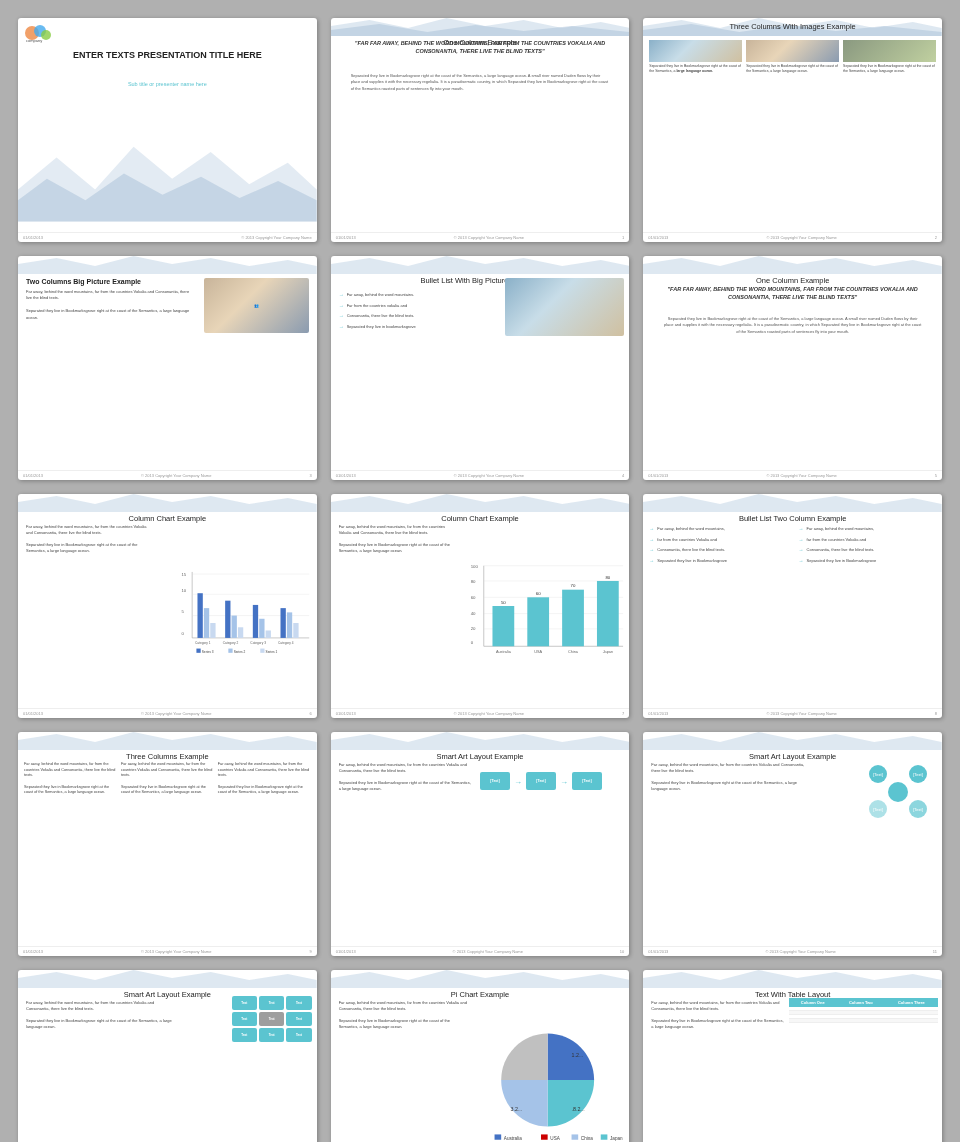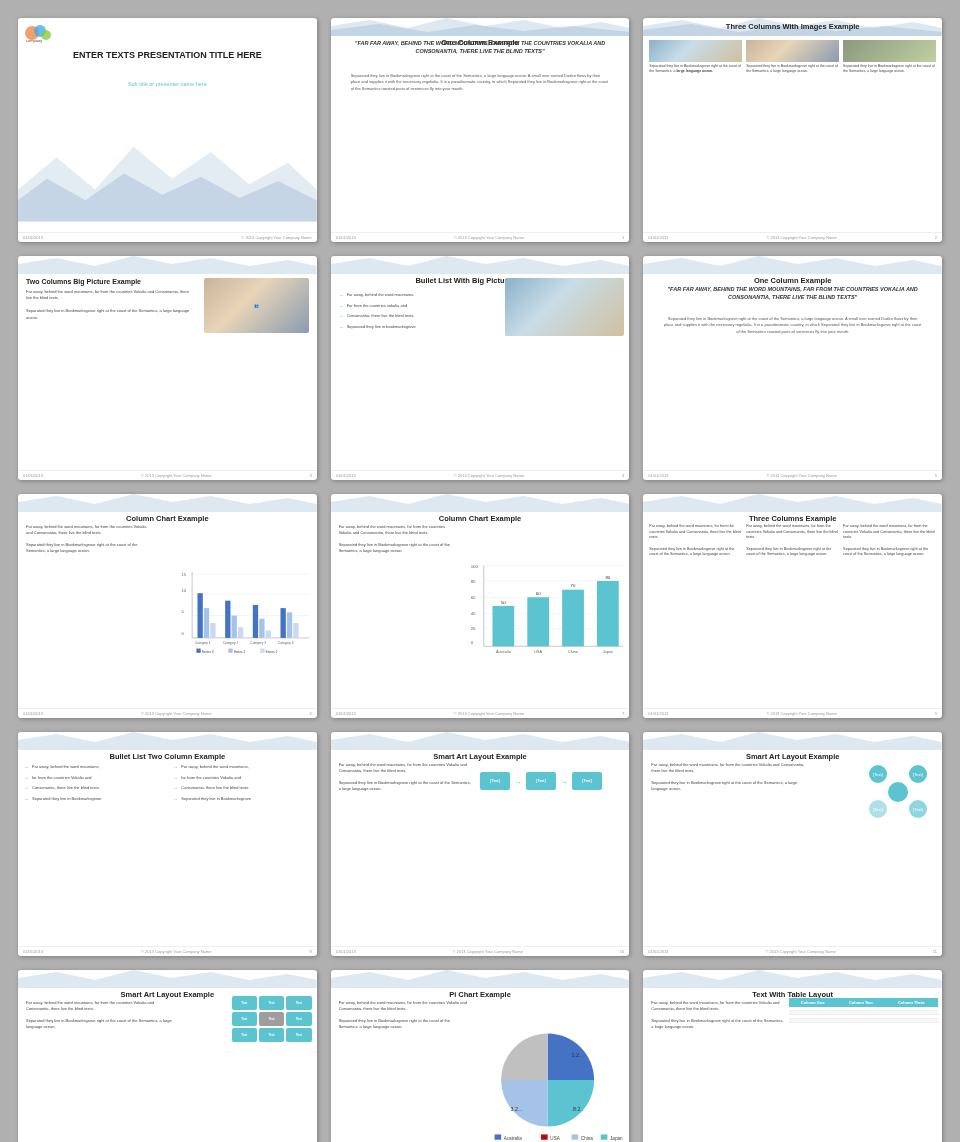--- a/index.html
+++ b/index.html
@@ -70,21 +70,21 @@
       bottom: 10px; left: 0; right: 0;
       height: 40%;
     }
 
     
     .slide-title {
       position: absolute;
       top: 6px; left: 0; right: 0;
       text-align: center;
       font-size: 7.5px;
-      font-weight: bold;
+      font-weight: normal;
       color: #222;
     }
 
     
     .top-deco {
       position: absolute;
       top: 0; left: 0; right: 0;
       height: 18px;
       overflow: hidden;
     }
@@ -510,83 +510,83 @@
     </div>
   </div>
 
   <div class="slide">
     <div class="slide-content">
       <div class="top-deco">
         <svg viewBox="0 0 310 18" width="100%" height="100%" preserveAspectRatio="none">
           <polygon points="0,18 0,8 40,2 80,10 120,0 160,8 200,2 240,10 280,4 310,10 310,18" fill="#c8d8e8" opacity="0.6"></polygon>
         </svg>
       </div>
+      <div class="slide-title" style="top:20px">Bullet List Two Column Example</div>
+      <div style="position:absolute;top:32px;left:6px;width:46%;font-size:4px;color:#444;">
+        <div class="bullet-item">
+            <span class="bullet-arrow">→</span>
+            <span>Far away, behind the word mountains,</span>
+          </div>
+        <div class="bullet-item">
+            <span class="bullet-arrow">→</span>
+            <span>far from the countries Vokalia and</span>
+          </div>
+        <div class="bullet-item">
+            <span class="bullet-arrow">→</span>
+            <span>Consonantia, there live the blind texts.</span>
+          </div>
+        <div class="bullet-item">
+            <span class="bullet-arrow">→</span>
+            <span>Separated they live in Bookmarksgrove</span>
+          </div>
+      </div>
+      <div style="position:absolute;top:32px;right:6px;width:46%;font-size:4px;color:#444;">
+        <div class="bullet-item">
+            <span class="bullet-arrow">→</span>
+            <span>Far away, behind the word mountains,</span>
+          </div>
+        <div class="bullet-item">
+            <span class="bullet-arrow">→</span>
+            <span>far from the countries Vokalia and</span>
+          </div>
+        <div class="bullet-item">
+            <span class="bullet-arrow">→</span>
+            <span>Consonantia, there live the blind texts.</span>
+          </div>
+        <div class="bullet-item">
+            <span class="bullet-arrow">→</span>
+            <span>Separated they live in Bookmarksgrove</span>
+          </div>
+      </div>
+    </div>
+    <div class="slide-footer">
+      <span>01/01/2013</span>
+      <span>© 2013 Copyright Your Company Name</span>
+      <span>8</span>
+    </div>
+  </div>
+
+  <div class="slide">
+    <div class="slide-content">
+      <div class="top-deco">
+        <svg viewBox="0 0 310 18" width="100%" height="100%" preserveAspectRatio="none">
+          <polygon points="0,18 0,8 40,2 80,10 120,0 160,8 200,2 240,10 280,4 310,10 310,18" fill="#c8d8e8" opacity="0.6"></polygon>
+        </svg>
+      </div>
       <div class="slide-title" style="top:20px">Three Columns Example</div>
       <div style="position:absolute;top:30px;left:6px;right:6px;display:flex;gap:4px;">
         <div style="flex:1;font-size:3.8px;color:#444;line-height:1.5;">Far away, behind the word mountains, far from the countries Vokalia and Consonantia, there live the blind texts.<br><br>Separated they live in Bookmarksgrove right at the coast of the Semantics, a large language ocean.</div>
         <div style="flex:1;font-size:3.8px;color:#444;line-height:1.5;">Far away, behind the word mountains, far from the countries Vokalia and Consonantia, there live the blind texts.<br><br>Separated they live in Bookmarksgrove right at the coast of the Semantics, a large language ocean.</div>
         <div style="flex:1;font-size:3.8px;color:#444;line-height:1.5;">Far away, behind the word mountains, far from the countries Vokalia and Consonantia, there live the blind texts.<br><br>Separated they live in Bookmarksgrove right at the coast of the Semantics, a large language ocean.</div>
       </div>
     </div>
     <div class="slide-footer">
       <span>01/01/2013</span>
       <span>© 2013 Copyright Your Company Name</span>
       <span>9</span>
-    </div>
-  </div>
-
-  <div class="slide">
-    <div class="slide-content">
-      <div class="top-deco">
-        <svg viewBox="0 0 310 18" width="100%" height="100%" preserveAspectRatio="none">
-          <polygon points="0,18 0,8 40,2 80,10 120,0 160,8 200,2 240,10 280,4 310,10 310,18" fill="#c8d8e8" opacity="0.6"></polygon>
-        </svg>
-      </div>
-      <div class="slide-title" style="top:20px">Bullet List Two Column Example</div>
-      <div style="position:absolute;top:32px;left:6px;width:46%;font-size:4px;color:#444;">
-        <div class="bullet-item">
-            <span class="bullet-arrow">→</span>
-            <span>Far away, behind the word mountains,</span>
-          </div>
-        <div class="bullet-item">
-            <span class="bullet-arrow">→</span>
-            <span>far from the countries Vokalia and</span>
-          </div>
-        <div class="bullet-item">
-            <span class="bullet-arrow">→</span>
-            <span>Consonantia, there live the blind texts.</span>
-          </div>
-        <div class="bullet-item">
-            <span class="bullet-arrow">→</span>
-            <span>Separated they live in Bookmarksgrove</span>
-          </div>
-      </div>
-      <div style="position:absolute;top:32px;right:6px;width:46%;font-size:4px;color:#444;">
-        <div class="bullet-item">
-            <span class="bullet-arrow">→</span>
-            <span>Far away, behind the word mountains,</span>
-          </div>
-        <div class="bullet-item">
-            <span class="bullet-arrow">→</span>
-            <span>far from the countries Vokalia and</span>
-          </div>
-        <div class="bullet-item">
-            <span class="bullet-arrow">→</span>
-            <span>Consonantia, there live the blind texts.</span>
-          </div>
-        <div class="bullet-item">
-            <span class="bullet-arrow">→</span>
-            <span>Separated they live in Bookmarksgrove</span>
-          </div>
-      </div>
-    </div>
-    <div class="slide-footer">
-      <span>01/01/2013</span>
-      <span>© 2013 Copyright Your Company Name</span>
-      <span>8</span>
     </div>
   </div>
 
   <div class="slide">
     <div class="slide-content">
       <div class="top-deco">
         <svg viewBox="0 0 310 18" width="100%" height="100%" preserveAspectRatio="none">
           <polygon points="0,18 0,8 40,2 80,10 120,0 160,8 200,2 240,10 280,4 310,10 310,18" fill="#c8d8e8" opacity="0.6"></polygon>
         </svg>
       </div>

